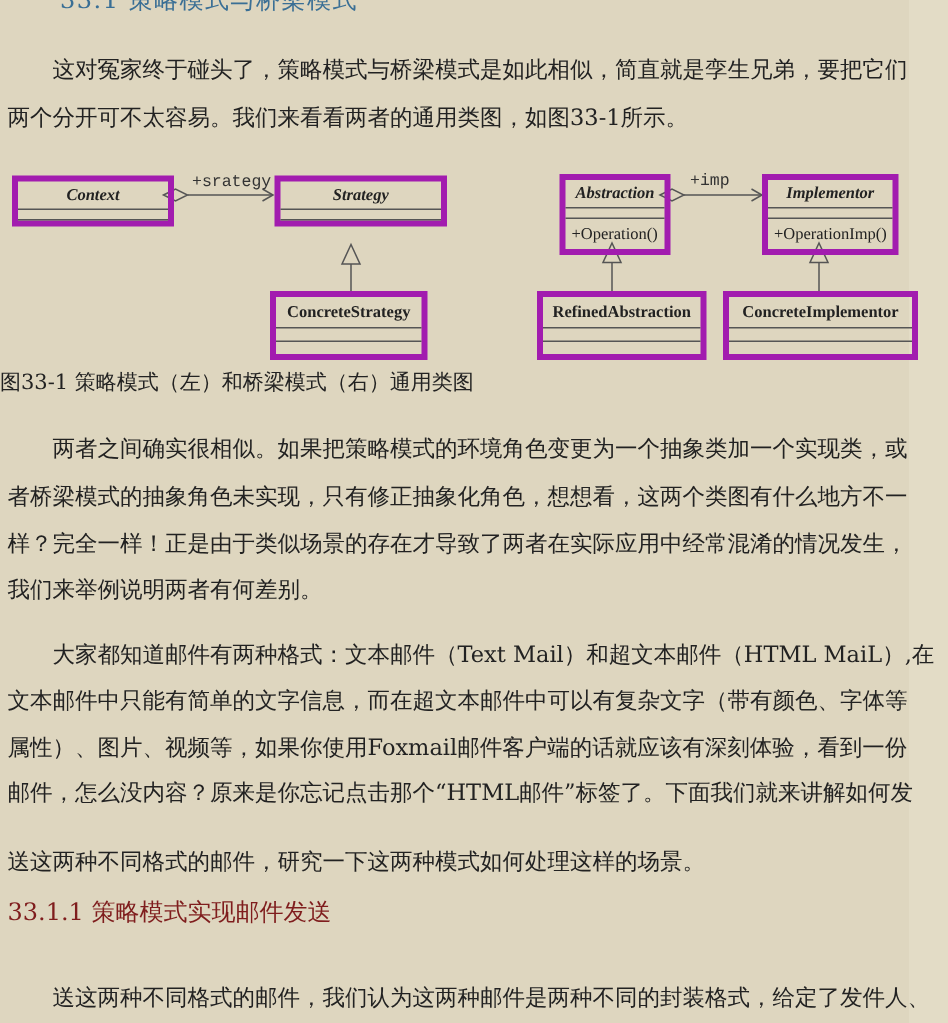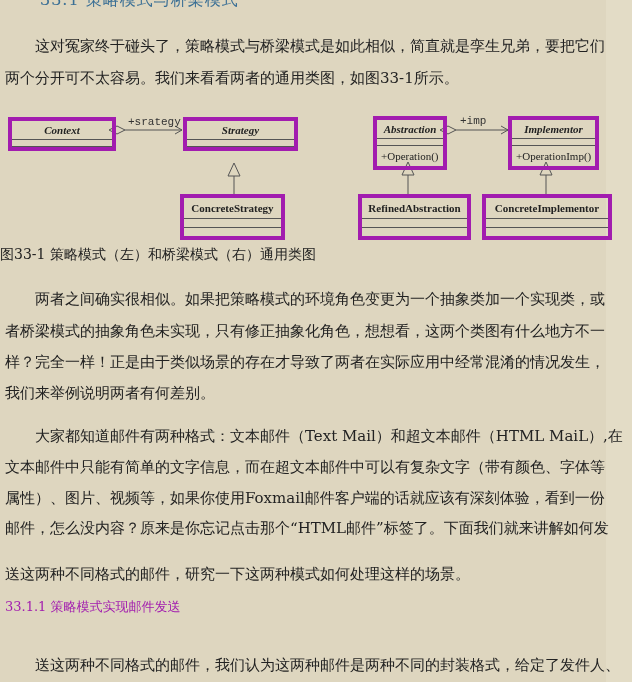--- a/index.html
+++ b/index.html
@@ -20,21 +20,21 @@
       white-space: nowrap;
     }
     .line { position: absolute; left: 5px; font-size: 15px; white-space: nowrap; color:#222; }
 
     .caption {
       position: absolute; top: 246px; left: 0; width: 632px; text-align: left;
       font-size: 14px; color: #222;
     }
     .heading {
       position: absolute; top: 598px; left: 5px;
-      font-size: 13px; color: #a21caf;
+      font-size: 16px; color: #7f1d1d;
     }
 
     
     .uml { position: absolute; background: transparent; border: 4px solid #a21caf; font-family: "Liberation Serif", serif; }
     .uml .title { text-align: center; font-size: 11px; height: 18px; line-height: 18px; border-bottom: 1px solid #555; font-weight: bold; }
     .uml .title.italic { font-style: italic; }
     .uml .attr { height: 6px; border-bottom: 1px solid #555; }
     .uml .op { font-size: 11px; height: 20px; line-height: 20px; padding-left: 4px; }
     .uml .empty { height: 8px; }
     .uml .empty + .empty { border-top: 1px solid #555; }

